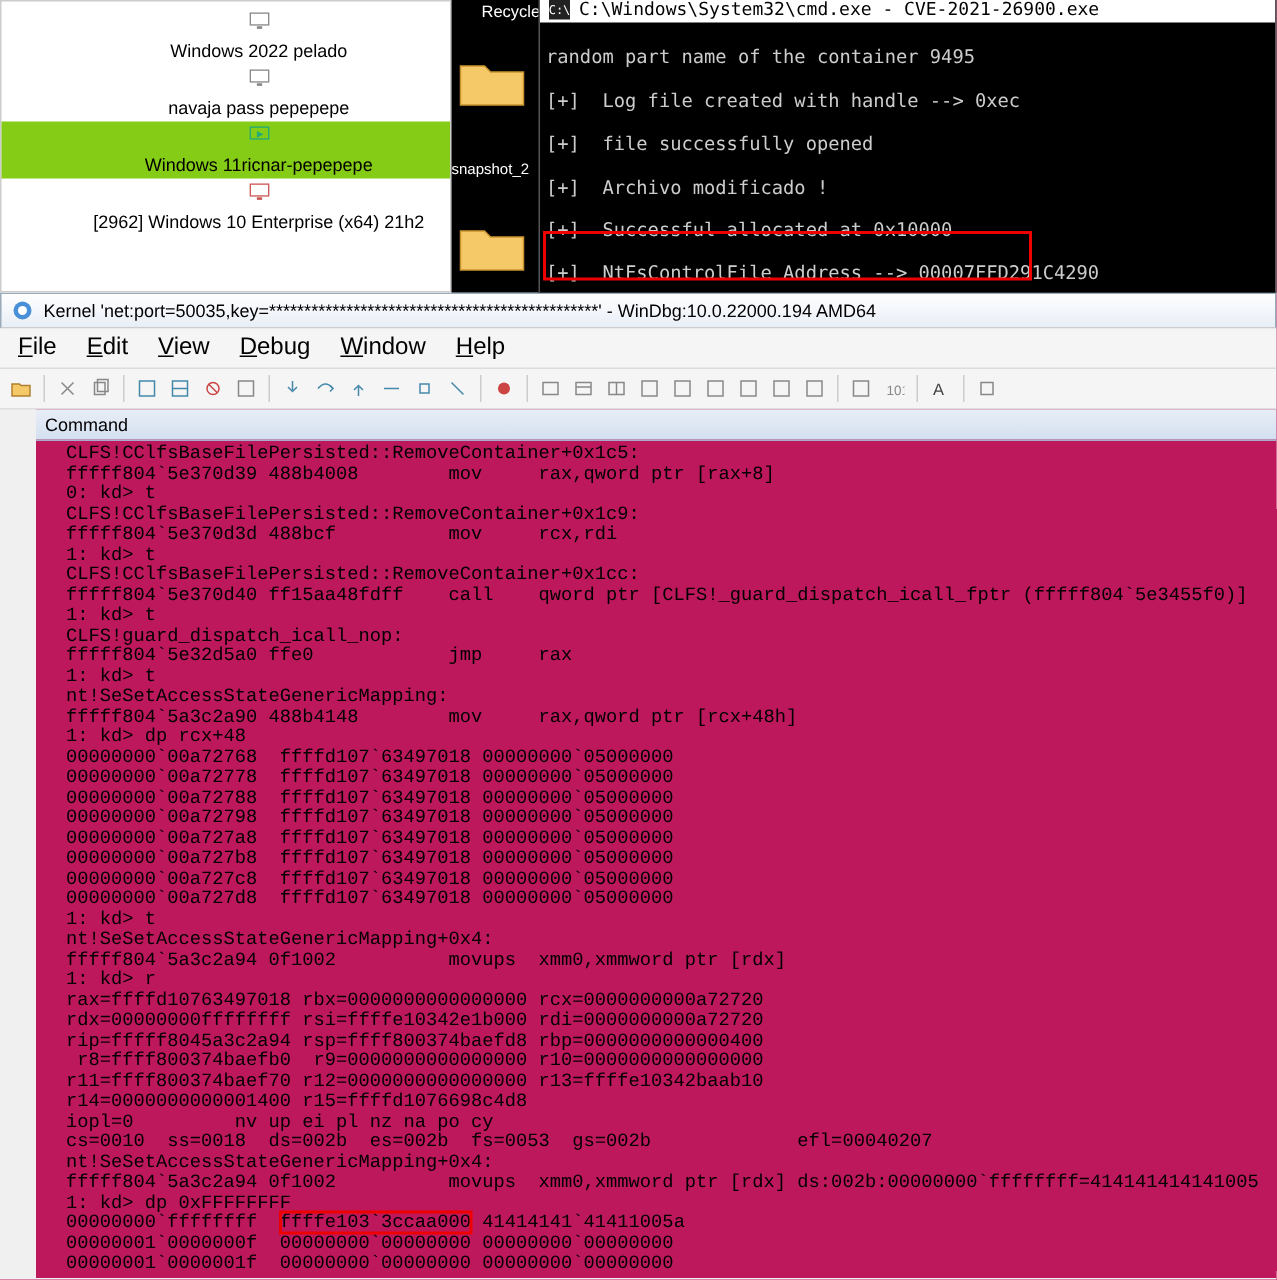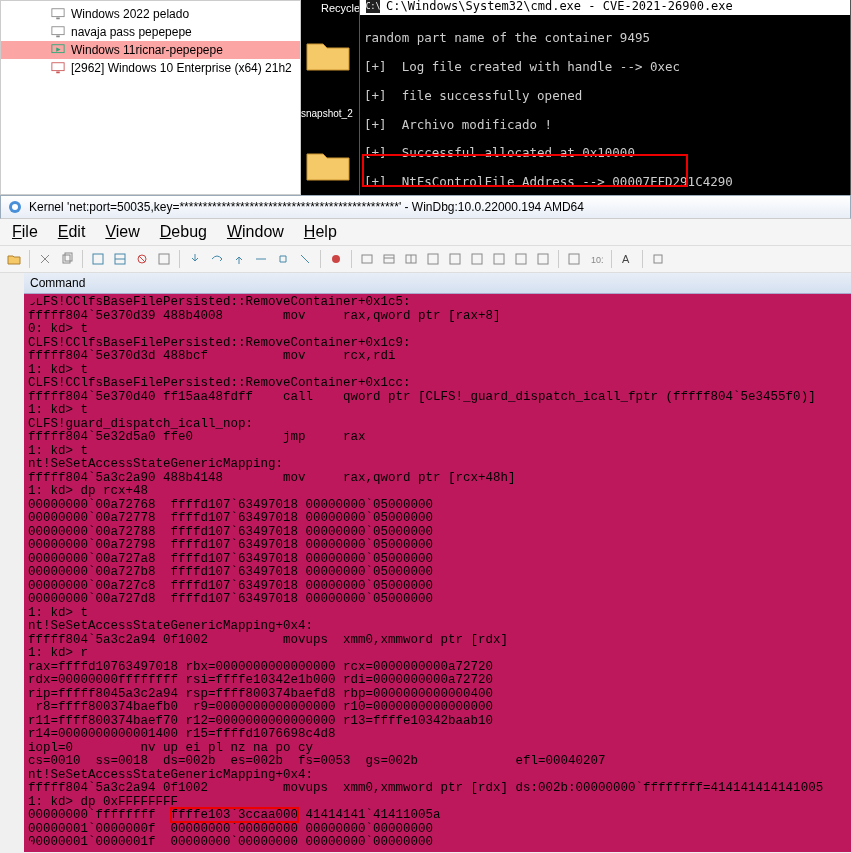--- a/index.html
+++ b/index.html
@@ -1,20 +1,20 @@
 <!DOCTYPE html>
 <html><head>
 <meta charset="utf-8">
 <style>
 * { margin: 0; padding: 0; box-sizing: border-box; }
 body { font-family: "Segoe UI", Tahoma, sans-serif; font-size: 12px; background: #f0f0f0; width: 851px; }
 .top-area { display: flex; height: 195px; }
 .vm-tree { width: 301px; background: #fff; border: 1px solid #ccc; padding: 4px 0; }
-.vm-item { display: flex; align-items: center; padding: 2px 6px 2px 50px; gap: 6px; cursor: pointer; }
-.vm-item.selected { background: #fca5a5; }
+.vm-item { display: flex; align-items: center; padding: 2px 6px 2px 50px; gap: 6px; cursor: pointer; flex-direction: column; }
+.vm-item.selected { background: #84cc16; }
 .vm-icon { width: 14px; height: 14px; flex-shrink: 0; }
 .desktop-area { flex: 1; background: #000; position: relative; overflow: hidden; }
 .recycle { position: absolute; top: 0; left: 16px; color: #fff; font-size: 11px; padding: 2px 4px; }
 .folder-icon { position: absolute; left: 4px; width: 46px; height: 34px; }
 .folder-1 { top: 38px; }
 .folder-2 { top: 148px; }
 .snapshot { position: absolute; left: 0; top: 108px; color: #fff; font-size: 10px; }
 .cmd-window { position: absolute; left: 58px; top: -4px; right: 0; background: #000; color: #ccc; font-family: Consolas, monospace; font-size: 12.5px; border: 1px solid #555; }
 .cmd-title { background: #fff; color: #000; display: flex; align-items: center; gap: 6px; padding: 2px 6px; font-size: 12px; }
 .cmd-title-icon { width: 14px; height: 14px; background: #222; color: #fff; font-size: 8px; display: flex; align-items: center; justify-content: center; }
@@ -23,21 +23,21 @@
 .windbg-title { background: linear-gradient(#fff,#e8eef7); border: 1px solid #9ab; border-bottom: 1px solid #ccc; display: flex; align-items: center; gap: 6px; padding: 3px 6px; font-size: 12px; }
 .windbg-icon { width: 16px; height: 16px; }
 .menubar { background: #f5f5f5; display: flex; gap: 4px; padding: 2px 4px; font-size: 16px; border-bottom: 1px solid #ddd; }
 .menu-item { padding: 2px 8px; cursor: pointer; }
 .menu-item u { text-decoration: underline; }
 .toolbar { background: #f5f5f5; display: flex; align-items: center; gap: 2px; padding: 3px 4px; border-bottom: 1px solid #ddd; }
 .tb-btn { width: 20px; height: 20px; border: 1px solid transparent; background: transparent; display: flex; align-items: center; justify-content: center; cursor: pointer; }
 .tb-sep { width: 1px; height: 18px; background: #ccc; margin: 0 3px; }
 .command-pane { background: #be185d; margin-left: 24px; }
 .command-header { background: linear-gradient(#e8eef7,#d4e0f0); padding: 3px 6px; font-size: 12px; border-bottom: 1px solid #aac; }
-.command-body { font-family: "Courier New", monospace; font-size: 12.5px; padding: 2px 4px; white-space: pre; line-height: 1.08; overflow: hidden; border-radius: 28px; }
+.command-body { font-family: "Courier New", monospace; font-size: 12.5px; padding: 2px 20px; white-space: pre; line-height: 1.08; overflow: hidden; border-radius: 28px; }
 .hl-red { outline: 2px solid #e00; outline-offset: -1px; display: inline; }
 </style>
 </head>
 <body>
 
 <div class="top-area">
   <div class="vm-tree">
     <div class="vm-item">
       <svg class="vm-icon" viewBox="0 0 16 16">
           <rect x="1" y="2" width="14" height="9" fill="none" stroke="#888"></rect>

